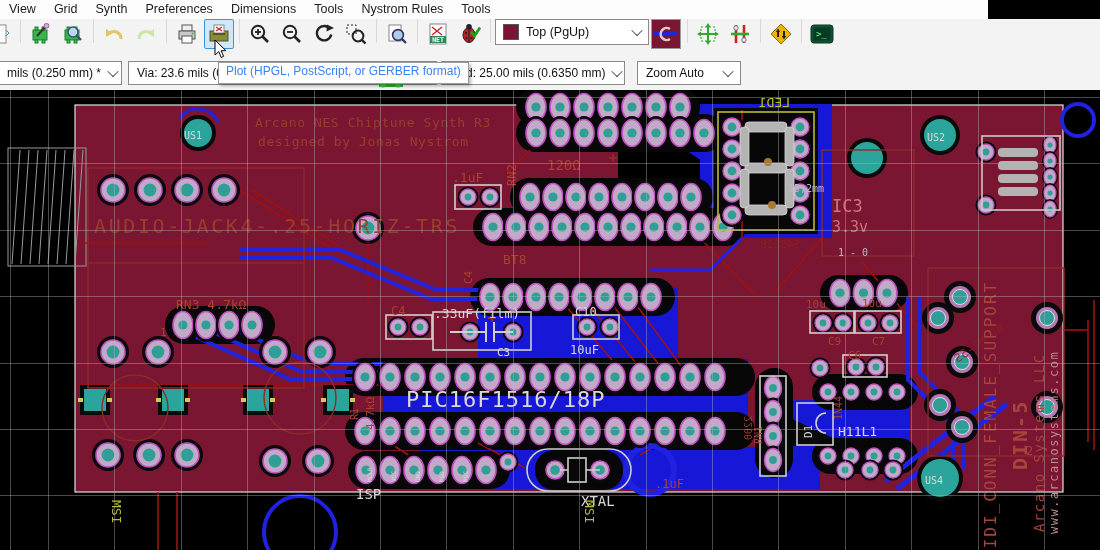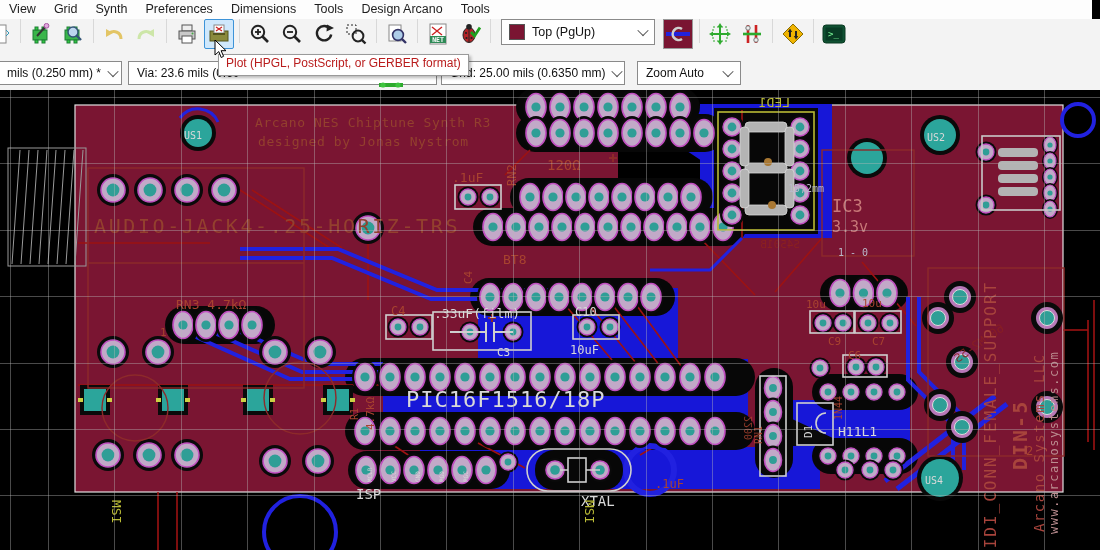--- a/index.html
+++ b/index.html
@@ -1,45 +1,45 @@
 <!DOCTYPE html>
 <html><head>
 <meta charset="utf-8">
 <style>
   html,body{margin:0;padding:0}
   body{width:1100px;height:550px;overflow:hidden;position:relative;background:#000;
        font-family:"Liberation Sans",sans-serif;-webkit-font-smoothing:antialiased}
   
-  .menubar{position:absolute;left:0;top:0;width:1092px;height:19px;background:#fdfdfd;
+  .menubar{position:absolute;left:0;top:0;width:988px;height:19px;background:#fdfdfd;
            display:flex;align-items:center;font-size:12.5px;color:#1d1d1d}
   .menu-item{padding:0 9px;height:19px;line-height:19px;cursor:default}
   
   .toolbar{position:absolute;left:0;top:19px;width:1100px;height:38px;background:#f3f3f3;
            display:flex;border-bottom:1px solid #e4e4e4}
   .tb{width:28px;height:28px;display:flex;align-items:center;justify-content:center;
       border:1px solid transparent;border-radius:2px;flex:0 0 auto;margin:0 1px}
   .tb.sel{background:#cfe8fc;border:1px solid #3d93d8}
   .sep{width:1px;height:24px;background:#d8d8d8;margin:0 4px;flex:0 0 auto}
   .clip{margin-left:-15px}
   .layercombo{height:24px;background:#fff;border:1px solid #8a8a8a;display:flex;align-items:center;
-              gap:7px;padding:0 7px;width:138px;margin:0 6px;font-size:12.5px;color:#111}
+              gap:7px;padding:0 7px;width:138px;margin:0 0;font-size:12.5px;color:#111}
   .swatch{width:14px;height:14px;background:#7a1532;border:1px solid #555;flex:0 0 auto}
   .chev{width:7px;height:7px;border-right:1.6px solid #555;border-bottom:1.6px solid #555;
         transform:rotate(45deg) translate(-1px,-1px);margin-left:auto;flex:0 0 auto}
   .viabtn{width:28px;height:28px;background:#7a1532;border:1px solid #999;display:flex;
           align-items:center;justify-content:center;margin:0 2px;flex:0 0 auto}
   
   .auxbar{position:absolute;left:0;top:57px;width:1100px;height:33px;background:#f3f3f3;
           border-bottom:1px solid #8b5cf6}
   .combo{position:absolute;top:4px;height:24px;background:#fff;border:1px solid #8a8a8a;
          display:flex;align-items:center;padding:0 8px;font-size:12px;color:#111;
          white-space:nowrap;overflow:hidden;box-sizing:border-box;gap:8px}
   
-  .tooltip{position:absolute;left:218px;top:54px;height:18px;background:#ffffff;
-           border:1px solid #9a9a9a;padding:1px 7px;font-size:12px;color:#b91c1c;
+  .tooltip{position:absolute;left:218px;top:62px;height:18px;background:#ffffff;
+           border:1px solid #9a9a9a;padding:1px 7px;font-size:12px;color:#3b82f6;
            white-space:nowrap;z-index:50;box-shadow:2px 2px 3px rgba(0,0,0,.28)}
   
   .cursor{position:absolute;left:214px;top:40px;z-index:60}
   .greenbit{position:absolute;left:377px;top:80px;z-index:5}
   
   .canvas{position:absolute;left:0;top:90px;width:1100px;height:460px;background:#000}
   .canvas svg{position:absolute;left:0;top:0}
   .grid{position:absolute;left:0;top:0;width:1100px;height:460px;pointer-events:none;
     background-image:
       repeating-linear-gradient(to right, rgba(185,185,185,.40) 0 1px, transparent 1px 66.4px),
@@ -58,21 +58,21 @@
 </head>
 <body>
 
 <div class="menubar">
   <span class="menu-item">View</span>
   <span class="menu-item">Grid</span>
   <span class="menu-item">Synth</span>
   <span class="menu-item">Preferences</span>
   <span class="menu-item">Dimensions</span>
   <span class="menu-item">Tools</span>
-  <span class="menu-item">Design Arcano</span>
+  <span class="menu-item">Nystrom Rules</span>
   <span class="menu-item">Tools</span>
 </div>
 
 <div class="toolbar">
   <div class="tb clip">
     <svg width="22" height="22">
         <rect x="4" y="2" width="13" height="18" fill="#fff" stroke="#888"></rect>
         <path d="M17,7 l3,3 M17,13 l3,-3" stroke="#39b" fill="none"></path>
       </svg>
   </div>

